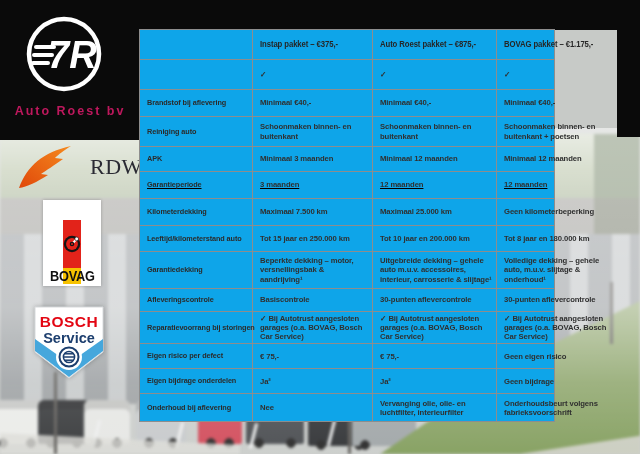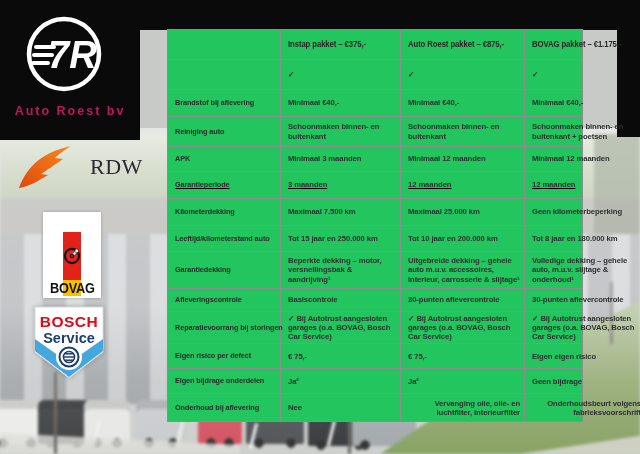--- a/index.html
+++ b/index.html
@@ -60,30 +60,30 @@
   .ar-logo{ position:absolute; left:24px; top:13px; z-index:3; }
   .ar-caption{ position:absolute; left:0; top:104px; width:140px; z-index:3;
     text-align:center; color:#be185d; font-size:12.5px; font-weight:bold; letter-spacing:2px; }
   
   .rdw{ position:absolute; left:16px; top:144px; z-index:3; display:flex; align-items:center; }
   .rdw-text{ font-family:"Liberation Serif", serif; font-size:22px; color:#2a2a33;
              letter-spacing:.5px; margin-left:16px; }
   
   .bovag{ position:absolute; left:43px; top:200px; width:58px; height:86px; z-index:3;
           background:#fff; padding:20px; display:flex; flex-direction:column;
-          box-shadow:0 0 3px rgba(0,0,0,.25);margin-top:12px; }
+          box-shadow:0 0 3px rgba(0,0,0,.25); }
   .bovag-red{ flex:1; background:#e2231a; display:flex; align-items:center; justify-content:center; }
   .bovag-yellow{ height:23px; background:#f6c200; display:flex; align-items:center; justify-content:center; }
   .bovag-yellow span{ font-size:14.5px; font-weight:800; color:#111;
           display:inline-block; transform:scaleX(.88); letter-spacing:-.3px; }
   
   .bosch{ position:absolute; left:34px; top:306px; z-index:3; filter:drop-shadow(0 0 2px rgba(0,0,0,.25)); }
   
   .table{ position:absolute; left:139px; top:29px; width:416px; z-index:4;
-          background:#22c55e; border:1px solid #8d8d8d;margin-left:28px; }
+          background:#0ea5e9; border:1px solid #8d8d8d; }
   .trow{ display:grid; grid-template-columns:113px 120px 124px 120px;
          border-bottom:1px solid #8d8d8d; }
   .trow:last-child{ border-bottom:none; }
   .tcell{ border-right:1px solid #8d8d8d; display:flex; align-items:center;
           padding:2px 4px 2px 7px; font-size:7.7px; font-weight:bold; color:#303030;
           line-height:1.18; letter-spacing:-.1px; }
   .tcell:last-child{ border-right:none; }
   .tlabel span, .thcell span{ white-space:nowrap; display:inline-block;
           transform:scaleX(.9); transform-origin:0 50%; }
   .tlabel{ font-size:8.1px; color:#2b2b2b; }
@@ -273,31 +273,31 @@
         <div class="tcell">✓ Bij Autotrust aangesloten garages (o.a. BOVAG, Bosch Car Service)</div>
         <div class="tcell">✓ Bij Autotrust aangesloten garages (o.a. BOVAG, Bosch Car Service)</div>
         <div class="tcell">✓ Bij Autotrust aangesloten garages (o.a. BOVAG, Bosch Car Service)</div>
       </div>
       <div class="trow" style="min-height: 25px;">
         <div class="tcell tlabel">
           <span>Eigen risico per defect</span>
         </div>
         <div class="tcell">€ 75,-</div>
         <div class="tcell">€ 75,-</div>
-        <div class="tcell">Eigen eigen risico</div>
+        <div class="tcell">Geen eigen risico</div>
       </div>
       <div class="trow" style="min-height: 25px;">
         <div class="tcell tlabel">
           <span>Eigen bijdrage onderdelen</span>
         </div>
         <div class="tcell">Ja²</div>
         <div class="tcell">Ja²</div>
         <div class="tcell">Geen bijdrage</div>
       </div>
-      <div class="trow" style="min-height: 27px; text-align: right;">
+      <div class="trow" style="min-height: 27px;">
         <div class="tcell tlabel">
           <span>Onderhoud bij aflevering</span>
         </div>
         <div class="tcell">Nee</div>
         <div class="tcell">Vervanging olie, olie- en luchtfilter, interieurfilter</div>
         <div class="tcell">Onderhoudsbeurt volgens fabrieksvoorschrift</div>
       </div>
     </div>
 
 </div>

